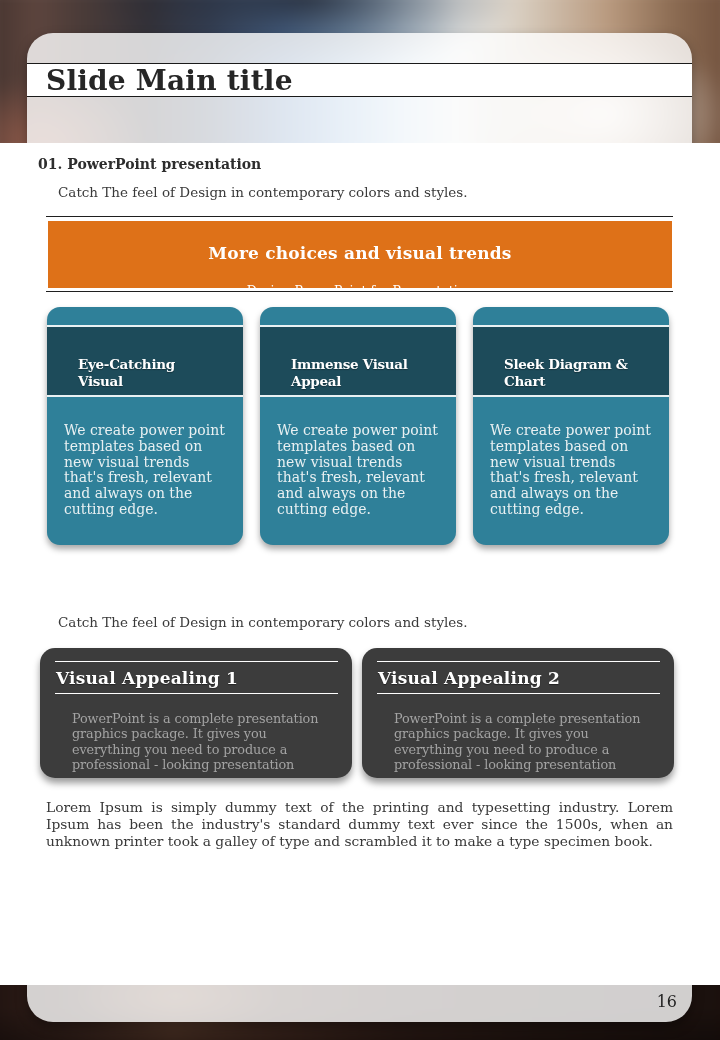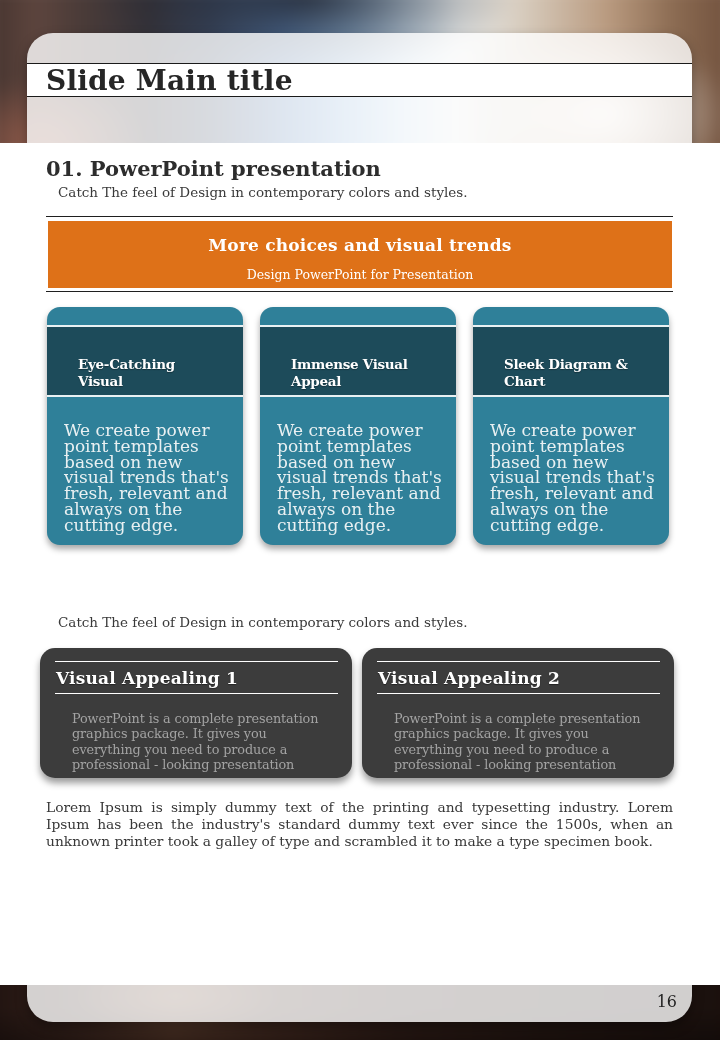--- a/index.html
+++ b/index.html
@@ -37,53 +37,53 @@
 
   .title-band {
     position:absolute; left:27px; top:63px; width:665px; height:34px; z-index:4;
     background:#fff; border-top:1.5px solid #1a1a1a; border-bottom:1.5px solid #1a1a1a;
     box-sizing:border-box; display:flex; align-items:center;
   }
   .title-band h1 { margin:0 0 0 19px; font-size:28px; font-weight:bold; color:#262626; letter-spacing:0.2px; }
 
   .content { position:absolute; inset:0; z-index:4; }
 
-  .sec-heading { position:absolute; left:46px; margin:0; font-size:21px; font-weight:bold; color:#2d2d2d; }
+  .sec-heading { position:absolute; left:38px; margin:0; font-size:14px; font-weight:bold; color:#2d2d2d; }
   .sec-sub { position:absolute; left:58px; margin:0; font-size:13.5px; color:#3a3a3a; }
   #sec1-heading { top:156px; } #sec1-sub { top:184px; }
   #sec2-heading { top:586px; } #sec2-sub { top:614px; }
 
   .rule { position:absolute; left:46px; width:627px; height:0; border-top:1.6px solid #1f1f1f; }
   #rule-above-banner { top:216px; } #rule-below-banner { top:291px; }
 
   .banner {
     position:absolute; left:48px; top:221px; width:624px; height:67px;
     background:var(--accent_orange,#DE7118); color:#fff; text-align:center; box-sizing:border-box;
   }
-  .banner-title { margin:4px; padding-top:10px; font-size:17px; font-weight:bold; letter-spacing:0.2px; }
+  .banner-title { margin:12px; padding-top:10px; font-size:17px; font-weight:bold; letter-spacing:0.2px; }
   .banner-sub { margin:0; padding-top:8px; font-size:12.5px; }
 
   
   .teal-row { position:absolute; left:47px; top:307px; display:flex; gap:17px; }
   .tcard {
     width:196px; height:238px; border-radius:13px; overflow:hidden;
     background:var(--teal,#2F8099); box-shadow:0 4px 6px rgba(0,0,0,0.35); color:#fff;
   }
   .tcard-spacer { height:18px; }
   .tcard-band {
     height:68px; box-sizing:content-box;
     background:var(--teal_dark,#1D4B5A);
     border-top:2px solid #E9F1F3; border-bottom:2px solid #E9F1F3;
   }
   .tcard-title {
     margin:16px; padding:13px 4px 0 15px; font-size:13.5px; font-weight:bold;
     letter-spacing:-0.3px; line-height:17px; white-space:pre-line;
     text-shadow:0 1px 1px rgba(0,0,0,0.35);
   }
-  .tcard-body { margin:0; padding:26px 12px 0 17px; font-size:17px; line-height:15.8px; color:#E9F0F2; }
+  .tcard-body { margin:0; padding:26px 12px 0 17px; font-size:14px; line-height:15.8px; color:#E9F0F2; }
 
   
   .dark-row { position:absolute; left:40px; top:648px; display:flex; gap:10px; }
   .dcard {
     width:312px; height:130px; border-radius:15px; box-sizing:border-box;
     background:var(--card_dark,#3C3C3C); box-shadow:0 5px 7px rgba(0,0,0,0.4);
     color:#fff; padding:13px 12px 0 13px;
   }
   .dcard-topline { height:0; border-top:1.5px solid #fff; margin:0 2px 0 2px; }
   .dcard-title { margin:6px 0 5px 3px; font-size:17px; font-weight:bold; letter-spacing:0.2px;

